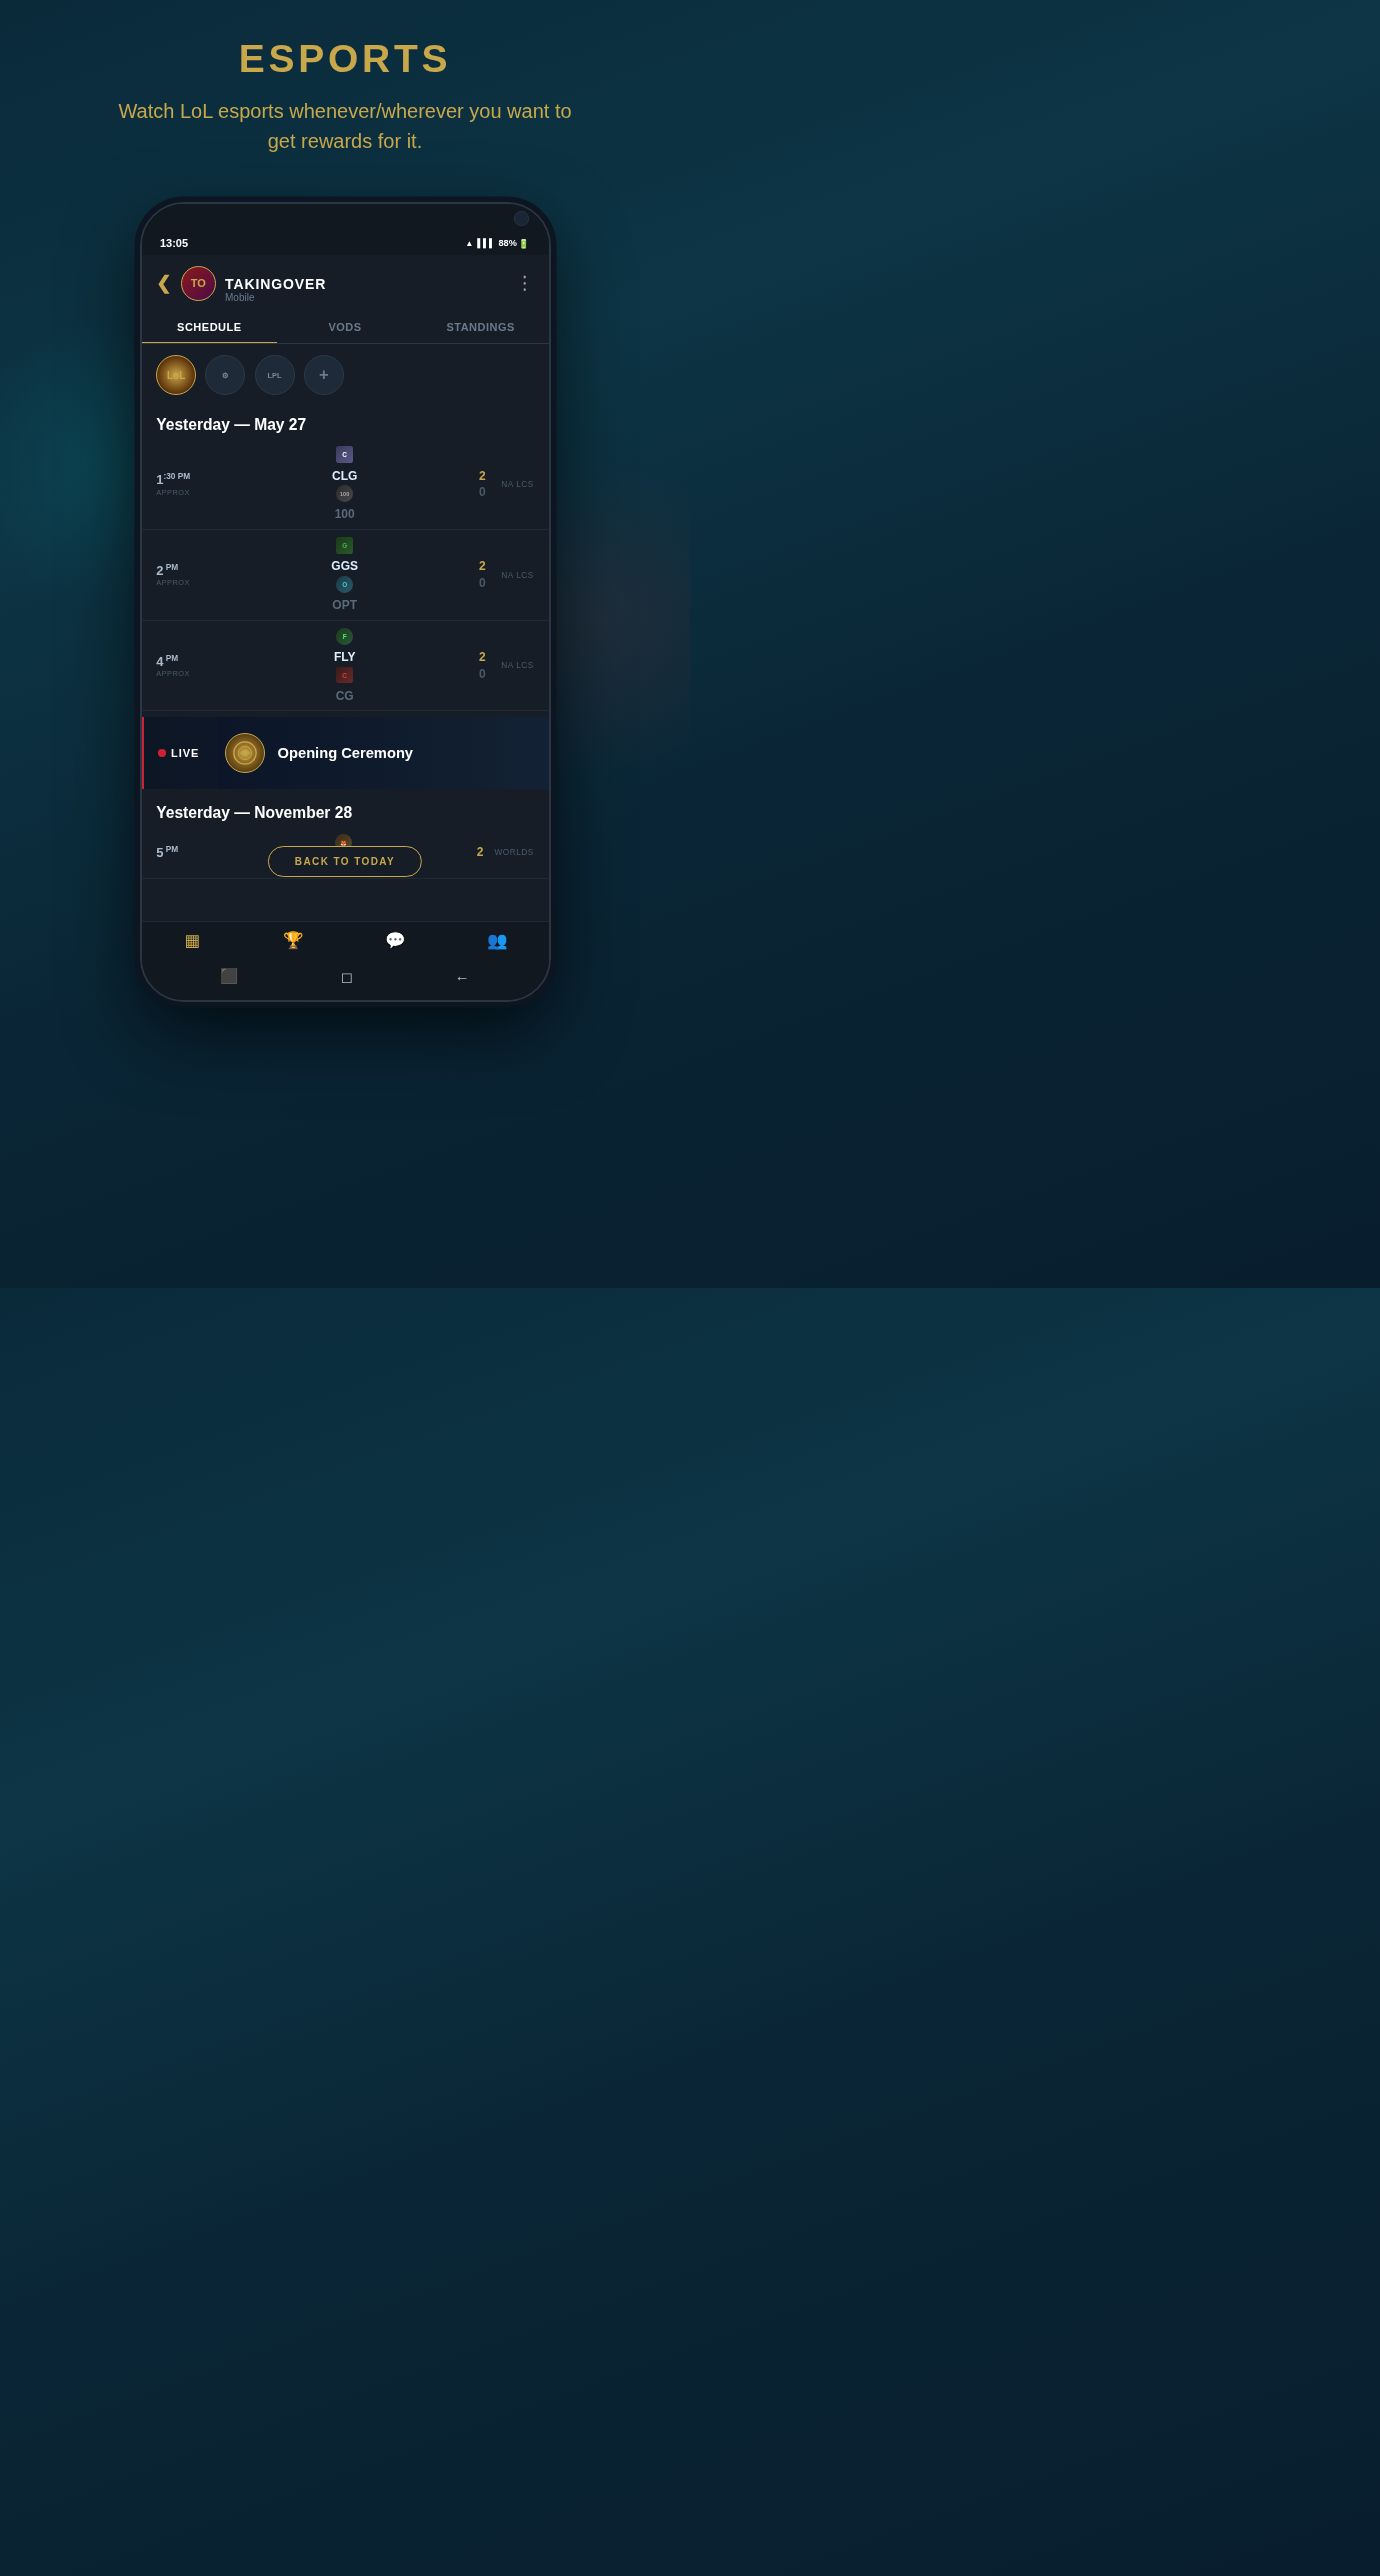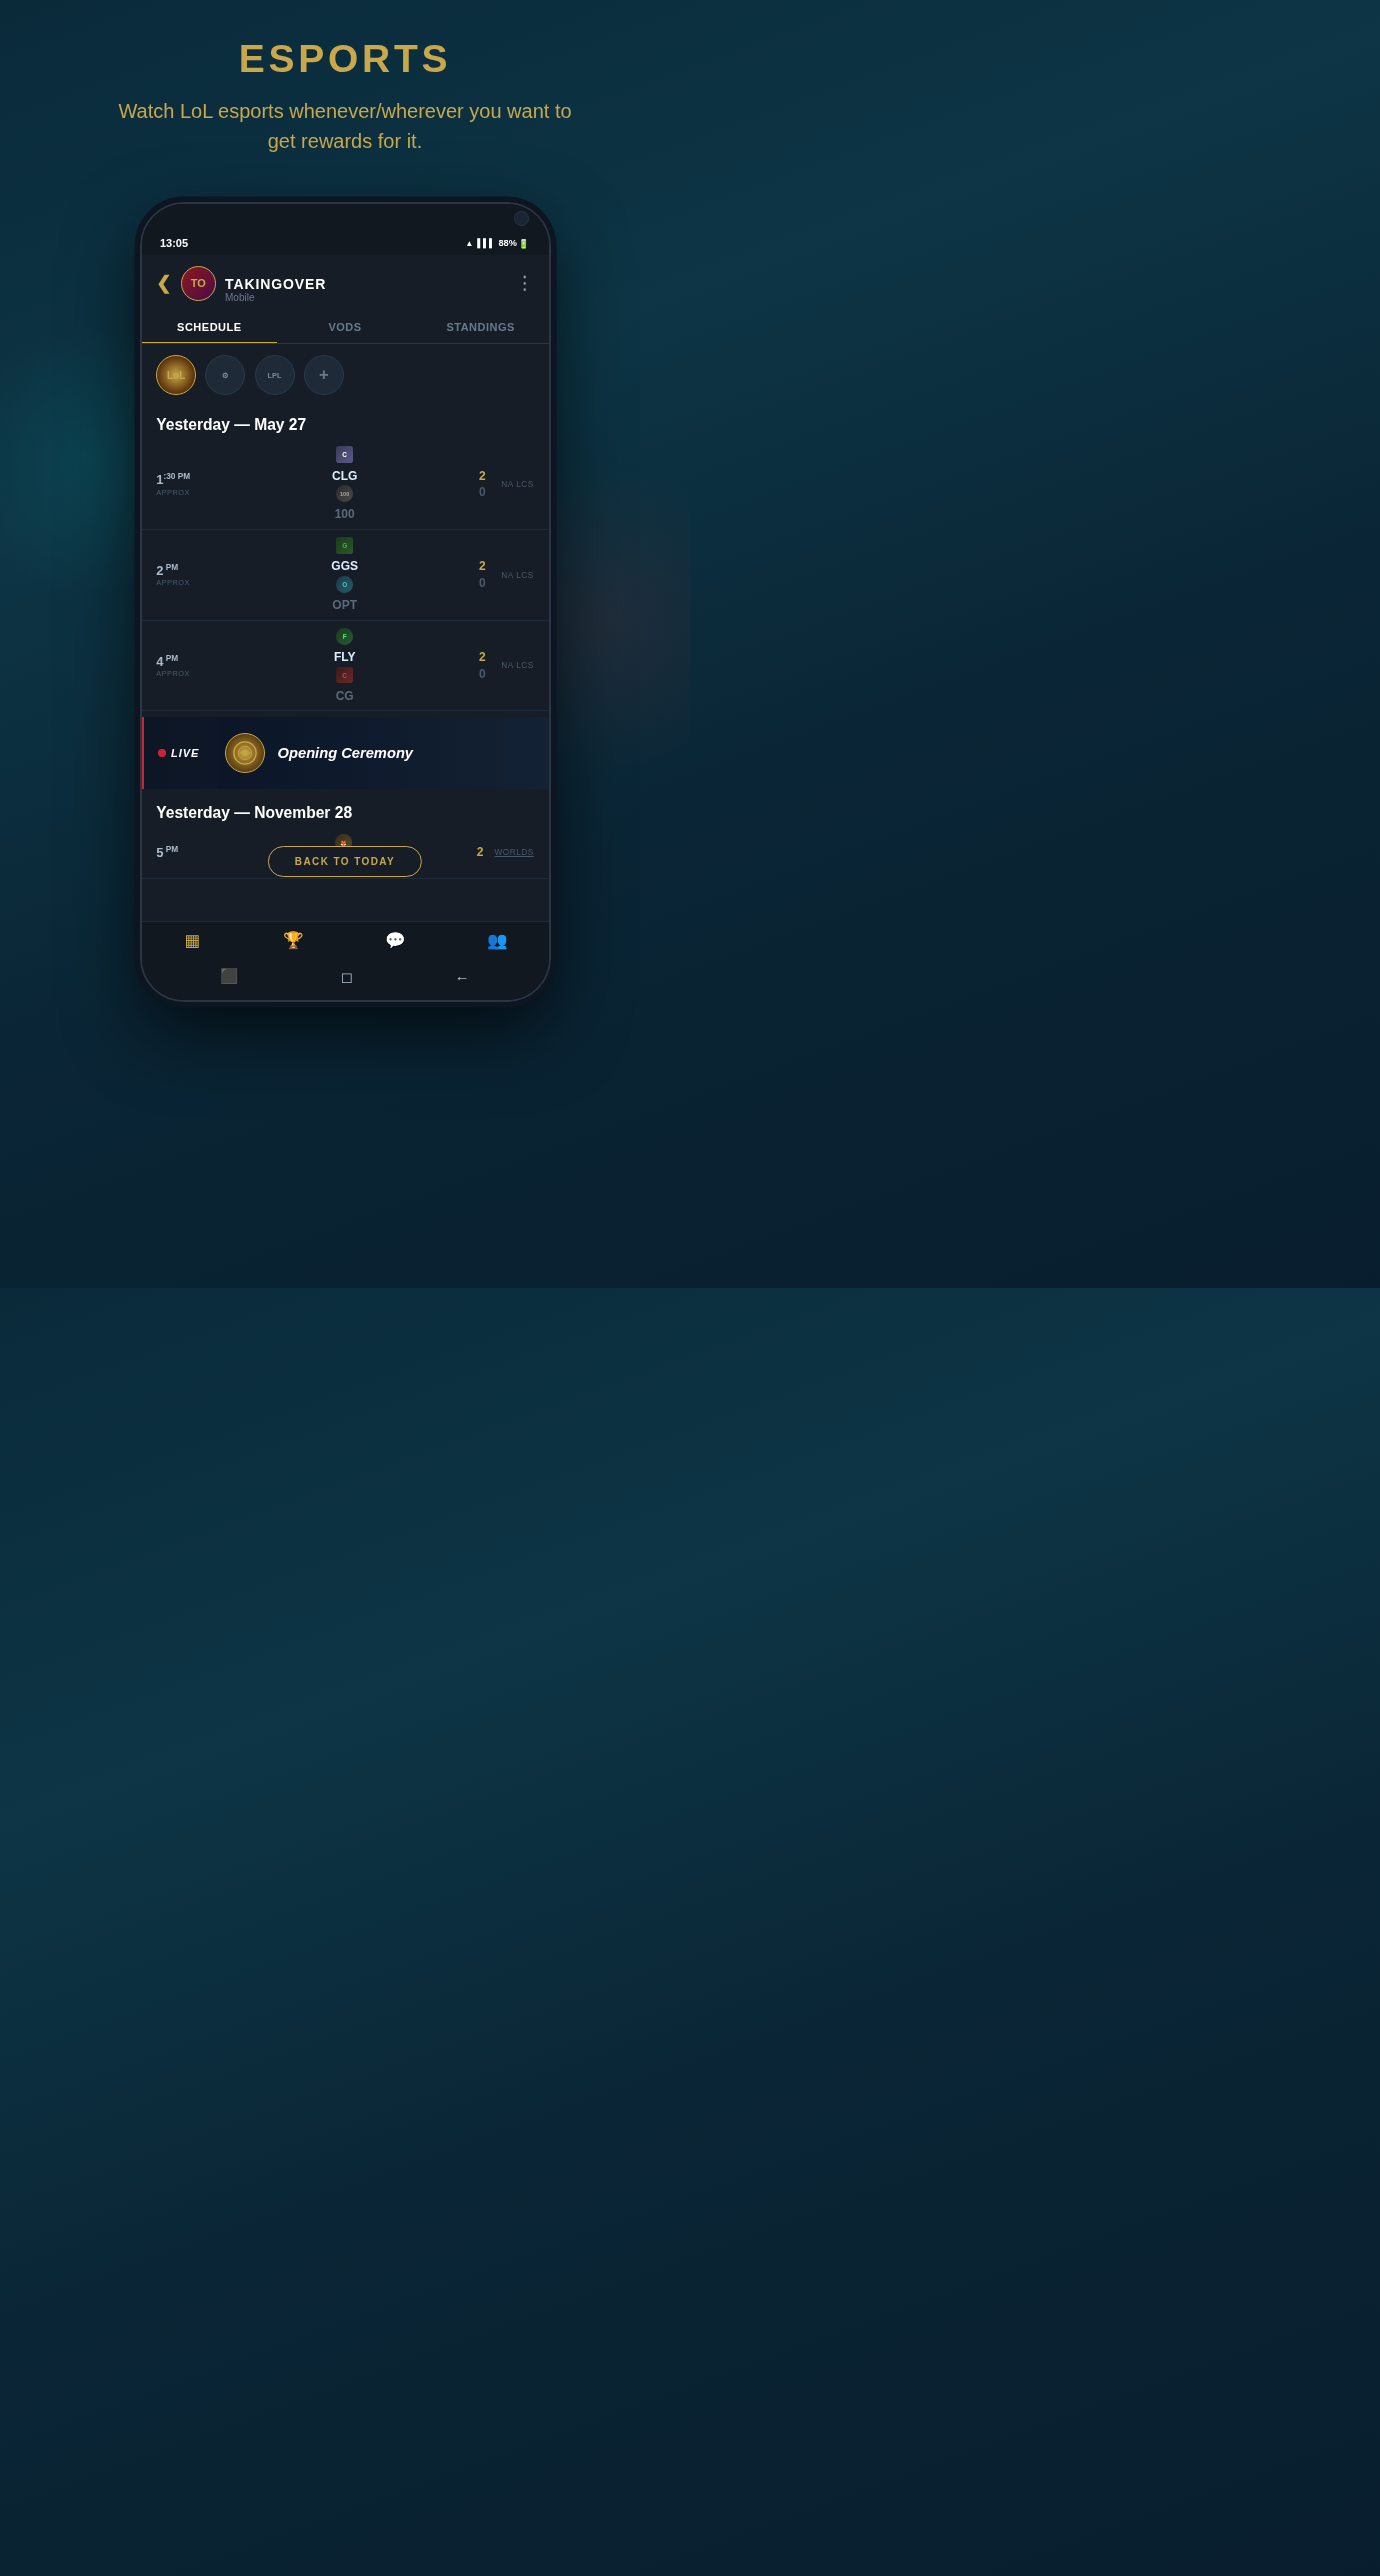--- a/index.html
+++ b/index.html
@@ -364,21 +364,20 @@
     .live-card {
       position: relative;
       margin: 5.5px 0;
       background: linear-gradient(90deg, #1e2535 0%, #0d1520 100%);
       display: flex;
       align-items: center;
       padding: 13px 14.7px;
       border-left: 2.8px solid #cc2233;
       min-height: 64px;
       overflow: hidden;
-      font-style: italic;
     }
 
     .live-card-bg {
       position: absolute;
       top: 0; left: 0; right: 0; bottom: 0;
       background: linear-gradient(90deg, rgba(10,20,35,0.9) 0%, rgba(20,35,55,0.7) 100%);
     }
 
     .live-bg-image {
       position: absolute;
@@ -596,21 +595,20 @@
     .fi-lpl { background: #1e2a38; }
     .fi-lpl span { font-size: 7.4px; color: #7a8a9a; font-weight: 700; }
 
     .worlds-badge {
       font-size: 8.3px;
       color: #4a5a6a;
       letter-spacing: 0.5px;
       margin-left: 3.7px;
       min-width: 37px;
       text-align: right;
-      text-decoration: underline;
     }
   </style>
 </head>
 <body>
 
 <div class="page-header">
   <div class="page-title">ESPORTS</div>
   <div class="page-subtitle">Watch LoL esports whenever/wherever you want to get rewards for it.</div>
 </div>
 

